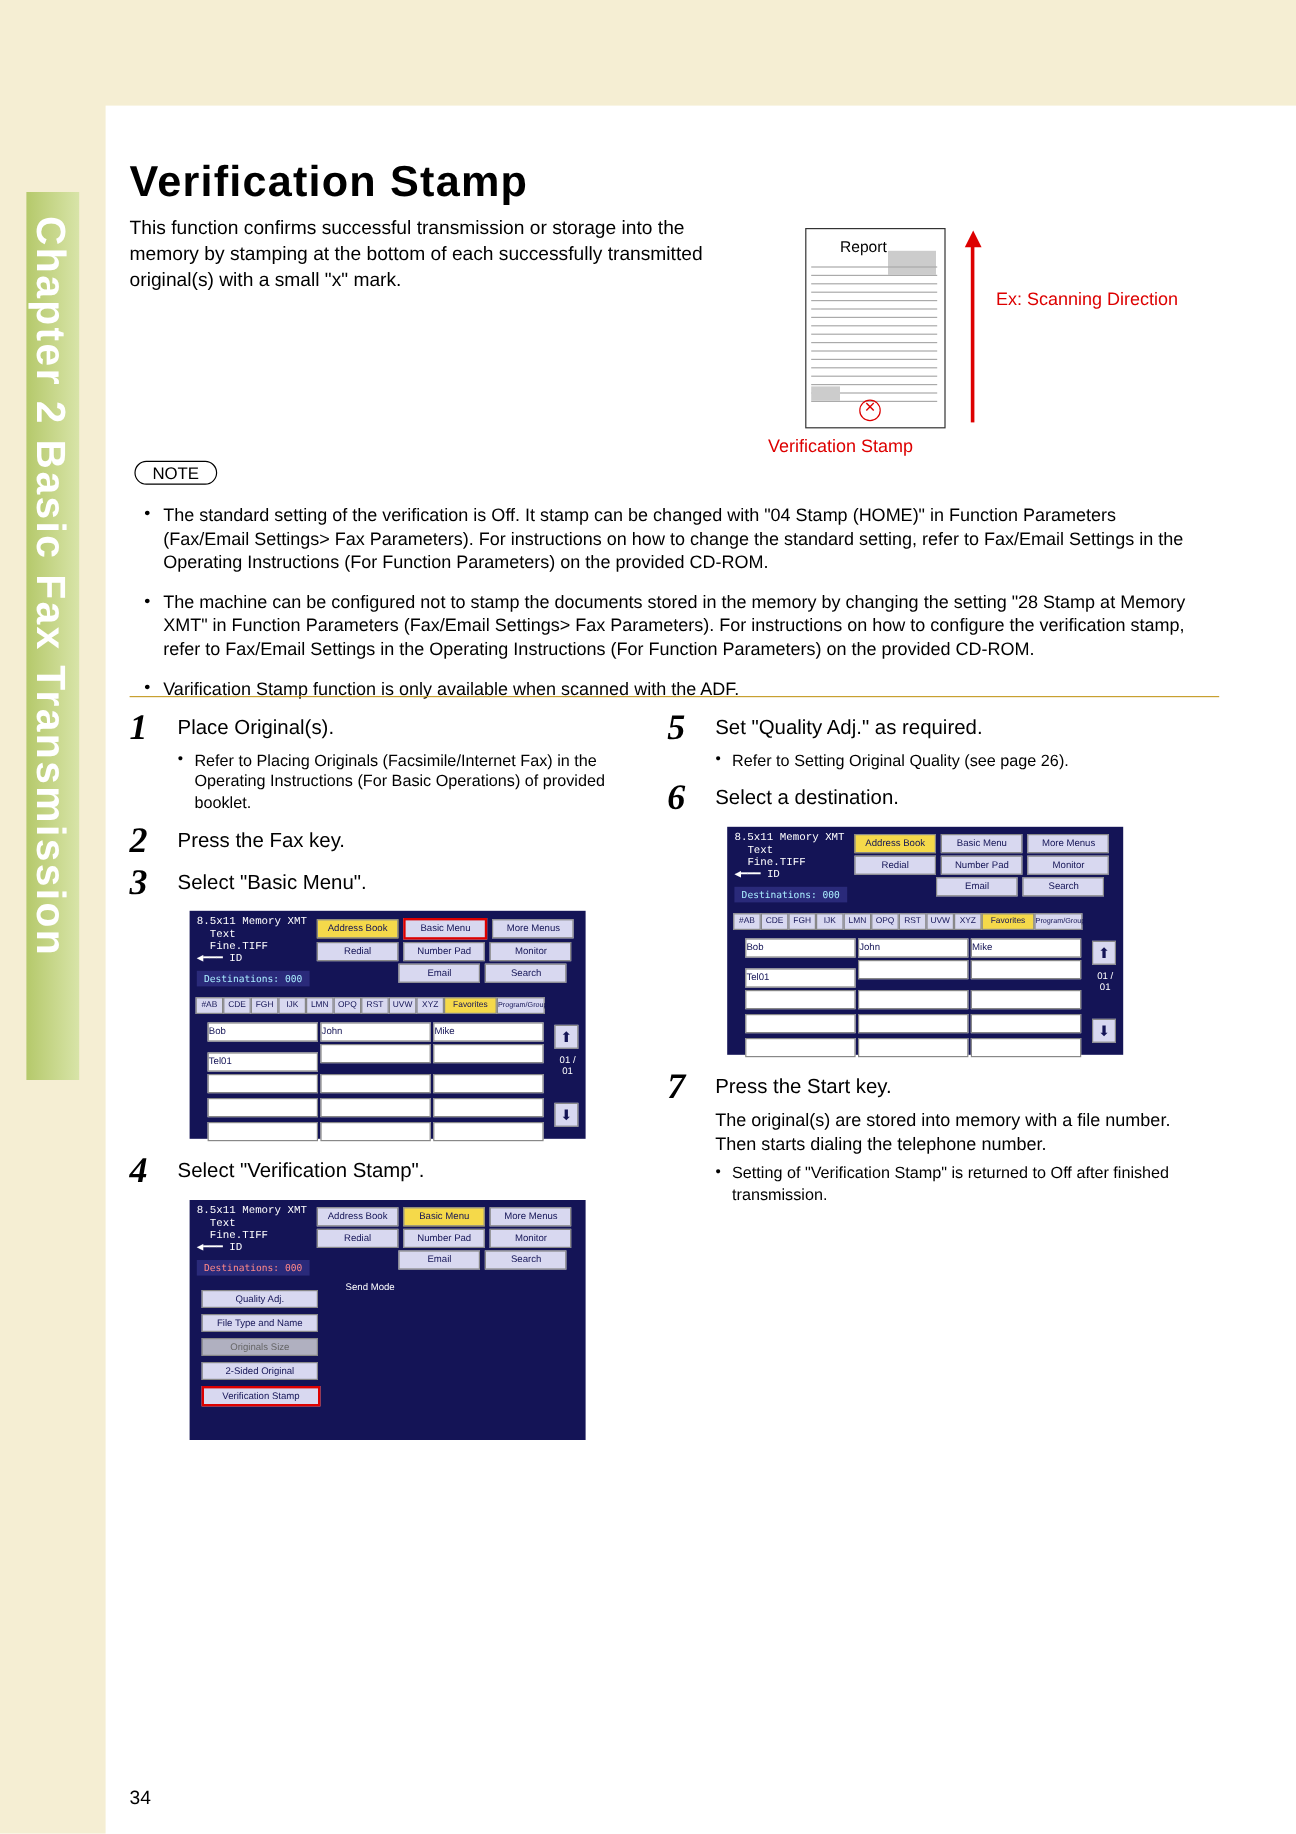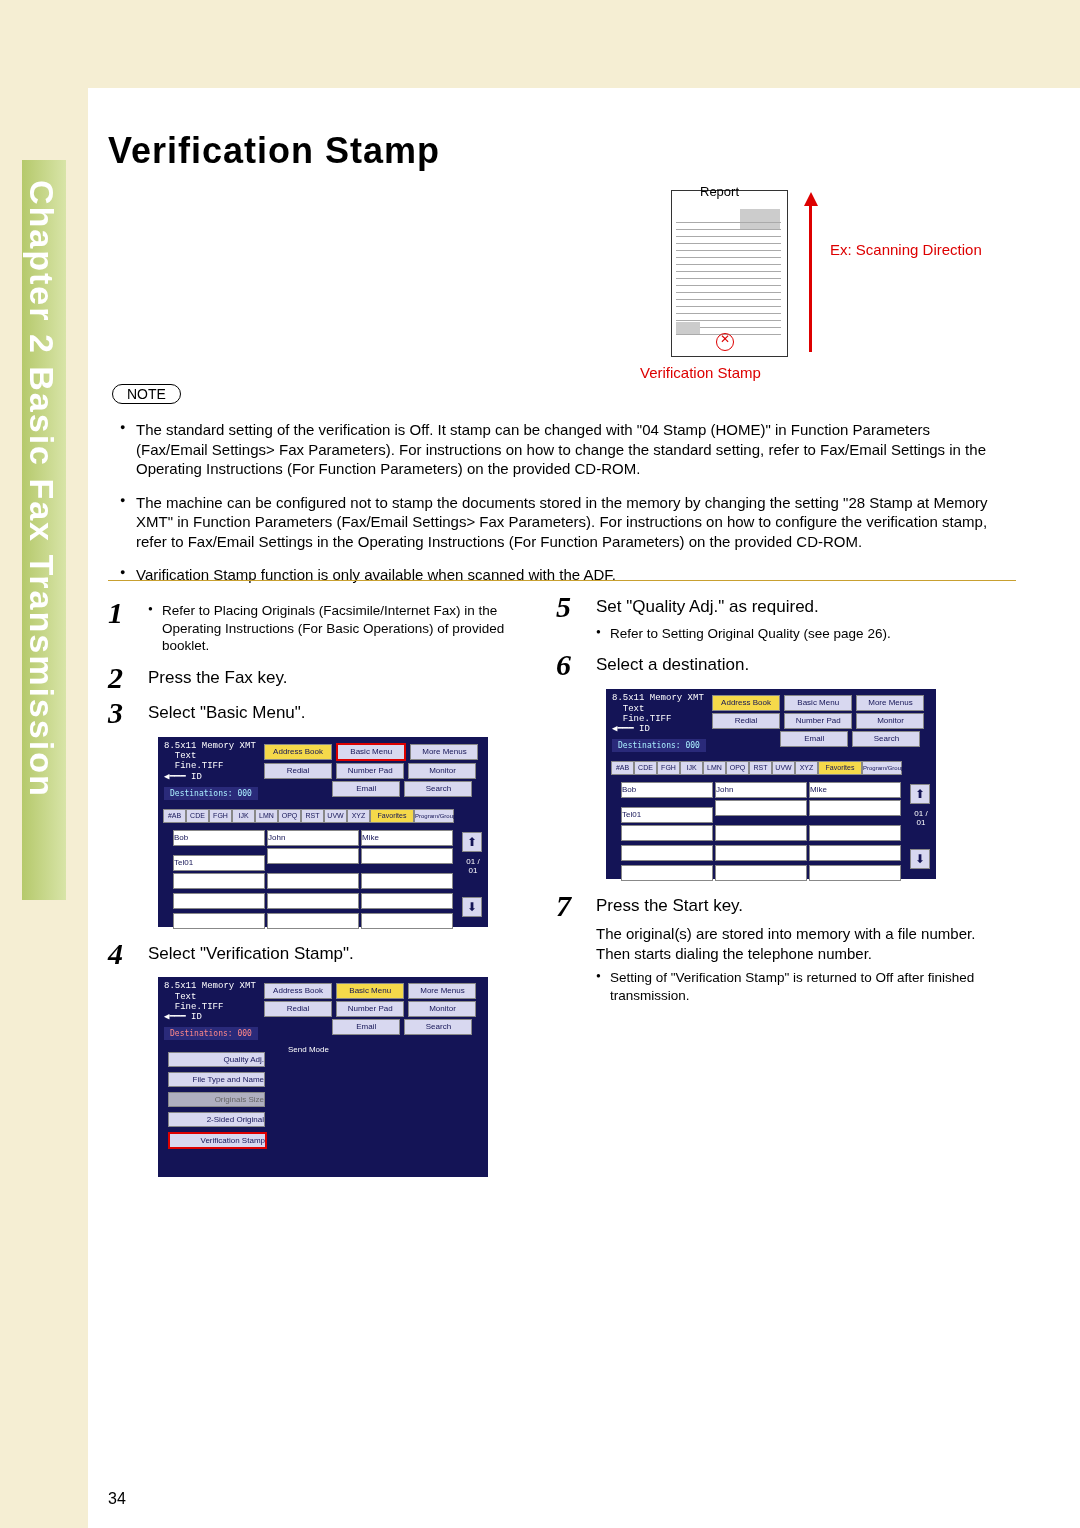--- a/index.html
+++ b/index.html
@@ -4,21 +4,21 @@
 <style>
 body{margin:0;font-family:Arial,Helvetica,sans-serif;font-size:15px;color:#000;background:#fff}
 .page{width:1080px;height:1528px;position:relative;background:#fff}
 .cream-top{position:absolute;left:0;top:0;width:1080px;height:88px;background:#f5eed3}
 .cream-left{position:absolute;left:0;top:0;width:88px;height:1528px;background:#f5eed3}
 .chapter-tab{position:absolute;left:22px;top:160px;width:44px;height:740px;background:linear-gradient(90deg,#b5c96b 0%,#d8e4a8 100%)}
 .chapter-text{position:absolute;left:22px;top:180px;color:#fff;font-size:34px;font-weight:bold;writing-mode:vertical-rl;text-orientation:mixed;letter-spacing:2px}
 .title{position:absolute;left:108px;top:130px;font-size:36px;font-weight:900;letter-spacing:1px}
 .intro{position:absolute;left:108px;top:180px;width:520px;font-size:16px;line-height:1.35}
 .report-fig{position:absolute;left:671px;top:190px;width:115px;height:165px;border:1px solid #333}
-.report-label{position:absolute;left:700px;top:184px;font-size:13px}
+.report-label{position:absolute;left:700px;top:198px;font-size:13px}
 .scandir{position:absolute;left:830px;top:240px;color:#d00;font-size:15px;text-align:center;line-height:1.3}
 .arrow-up{position:absolute;left:804px;top:192px;width:14px;height:160px}
 .arrow-up::before{content:'';position:absolute;left:5px;top:12px;width:3px;height:148px;background:#d00}
 .arrow-up::after{content:'';position:absolute;left:0;top:0;border-left:7px solid transparent;border-right:7px solid transparent;border-bottom:14px solid #d00}
 .vstamp-label{position:absolute;left:640px;top:364px;color:#d00;font-size:15px}
 .stamp-circle{position:absolute;left:716px;top:333px;width:16px;height:16px;border:1.5px solid #d00;border-radius:50%}
 .stamp-x{position:absolute;left:720px;top:332px;color:#d00;font-size:12px}
 .note-badge{position:absolute;left:112px;top:384px;border:1px solid #000;border-radius:12px;padding:1px 14px;font-size:14px}
 .notes{position:absolute;left:108px;top:408px;width:904px;font-size:15px;line-height:1.3}
 .notes ul{margin:12px;padding:0;list-style:none}
@@ -41,39 +41,40 @@
 .ss-btn.y{background:#f5d94a}
 .ss-btn.hl{border:2px solid #d00}
 .ss-dest{position:absolute;left:6px;top:50px;background:#2a2a7a;color:#aef;font-size:8px;padding:2px 6px;font-family:monospace}
 .ss-tabs{position:absolute;left:5px;top:72px}
 .ss-tab{display:inline-block;background:#d8d8f0;color:#141456;width:21px;height:12px;font-size:7px;text-align:center;line-height:12px;border:1px solid #888}
 .ss-tab.y{background:#f5d94a}
 .ss-list{position:absolute;left:14px;top:92px;right:28px}
 .ss-cell{display:inline-block;width:90px;height:14px;background:#fff;color:#141456;font-size:8px;line-height:14px;margin:1px;padding-left:0;border:1px solid #888}
 .ss-arrow{position:absolute;right:6px;width:18px;height:18px;background:#d8d8f0;color:#141456;text-align:center;font-size:12px;line-height:18px;border:1px solid #888}
 .ss-left-btns{position:absolute;left:10px;top:70px;width:110px}
-.ss-row-btn{display:block;background:#d8d8f0;color:#141456;width:95px;height:13px;font-size:8px;text-align:right;line-height:13px;margin:5px 0;border:1px solid #888}
+.ss-row-btn{display:block;background:#d8d8f0;color:#141456;width:95px;height:13px;font-size:8px;text-align:center;line-height:13px;margin:5px 0;border:1px solid #888}
 .ss-row-btn.sel{border:2px solid #d00}
 .ss-row-btn.dim{background:#b0b0c0;color:#666}
 .pgnum{position:absolute;left:108px;bottom:20px;font-size:16px}
 .report-lines{position:absolute;left:676px;top:216px}
 .rline{width:105px;height:1px;background:#aaa;margin:6px 0}
 .rbox1{position:absolute;left:740px;top:209px;width:40px;height:20px;background:#ccc}
 .rbox2{position:absolute;left:676px;top:322px;width:24px;height:12px;background:#ccc}
 </style>
 </head>
 <body>
 
 <div class="page">
   <div class="cream-top"></div>
   <div class="cream-left"></div>
   <div class="chapter-tab"></div>
   <div class="chapter-text">Chapter 2   Basic Fax Transmission</div>
 
   <div class="title">Verification Stamp</div>
+  <div class="intro">This function confirms successful transmission or storage into the memory by stamping at the bottom of each successfully transmitted original(s) with a small "x" mark.</div>
 
   <div class="report-fig"></div>
   <div class="report-label">Report</div>
   <div class="rbox1"></div>
   <div class="report-lines">
     <div class="rline"></div>
       <div class="rline"></div>
       <div class="rline"></div>
       <div class="rline"></div>
     <div class="rline"></div>
@@ -103,20 +104,21 @@
       <li>The standard setting of the verification is Off. It stamp can be changed with "04 Stamp (HOME)" in Function Parameters (Fax/Email Settings&gt; Fax Parameters). For instructions on how to change the standard setting, refer to Fax/Email Settings in the Operating Instructions (For Function Parameters) on the provided CD-ROM.</li>
       <li>The machine can be configured not to stamp the documents stored in the memory by changing the setting "28 Stamp at Memory XMT" in Function Parameters (Fax/Email Settings&gt; Fax Parameters). For instructions on how to configure the verification stamp, refer to Fax/Email Settings in the Operating Instructions (For Function Parameters) on the provided CD-ROM.</li>
       <li>Varification Stamp function is only available when scanned with the ADF.</li>
     </ul>
   </div>
   <div class="sep"></div>
 
   <div class="steps left">
     <div class="step">
       <div class="num">1</div>
+      <div class="txt">Place Original(s).</div>
       <div class="sub">Refer to Placing Originals (Facsimile/Internet Fax) in the Operating Instructions (For Basic Operations) of provided booklet.</div>
     </div>
     <div class="step">
       <div class="num">2</div>
       <div class="txt">Press the Fax key.</div>
     </div>
     <div class="step">
       <div class="num">3</div>
       <div class="txt">Select "Basic Menu".</div>
     </div>

